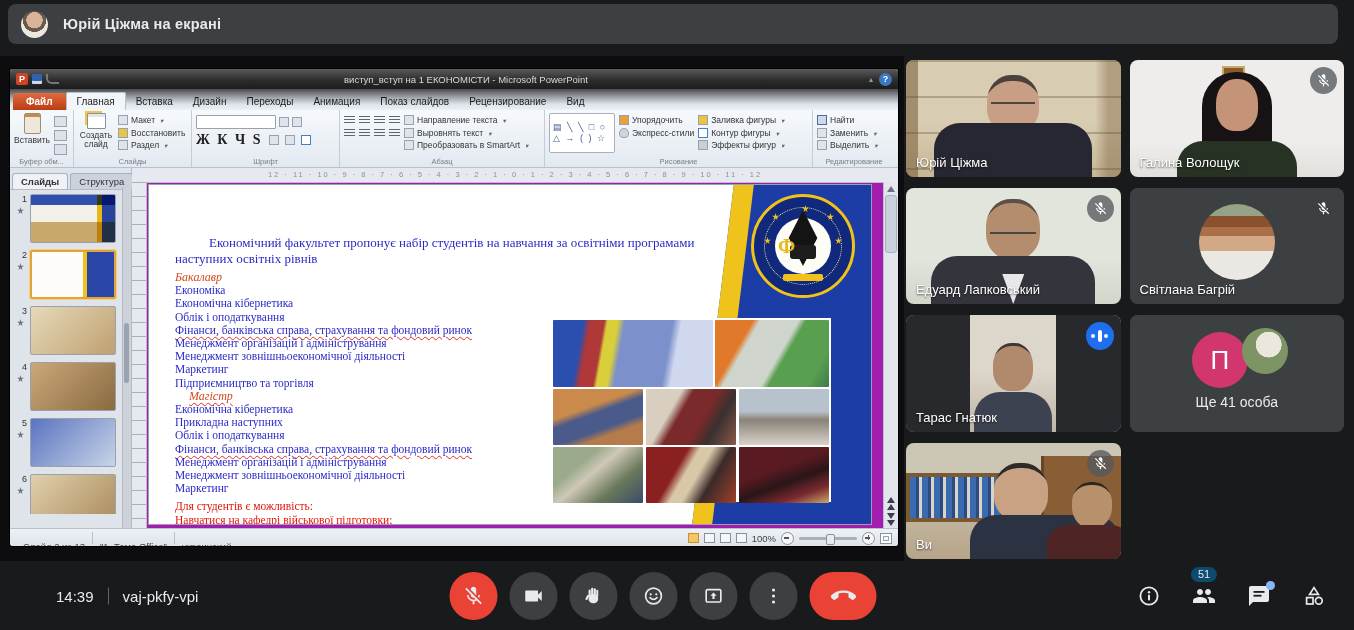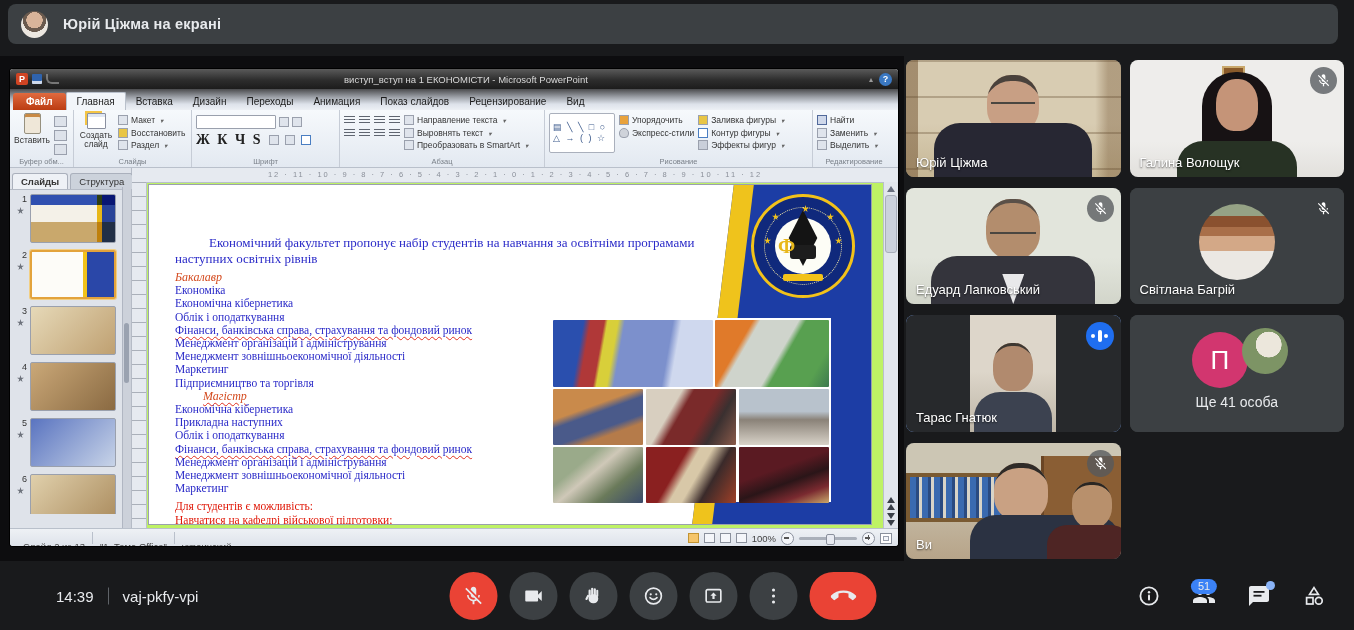--- a/index.html
+++ b/index.html
@@ -88,21 +88,21 @@
   .th1{background:linear-gradient(180deg,#3050b0 0 22%,#f4f1e8 22% 58%,#c9a86c 58% 100%),
        linear-gradient(90deg,transparent 0 78%,#f2c21a 78% 84%,#2a47a8 84%);background-blend-mode:multiply;}
   .th2{background:linear-gradient(90deg,#fdfcf8 0 62%,#f2c21a 62% 67%,#2a47a8 67%);}
   .th3{background:linear-gradient(135deg,#e6d9b8,#bfa071),repeating-linear-gradient(90deg,rgba(90,60,30,.45) 0 12px,transparent 12px 20px);}
   .th4{background:linear-gradient(135deg,#caa878,#8a6a42),repeating-linear-gradient(90deg,rgba(50,35,20,.5) 0 13px,transparent 13px 21px);}
   .th5{background:linear-gradient(135deg,#5a74c0,#c8d4e8),repeating-linear-gradient(90deg,rgba(30,40,80,.45) 0 13px,transparent 13px 21px);}
   .th6{background:linear-gradient(135deg,#e0d0ac,#ab8c5e),repeating-linear-gradient(90deg,rgba(70,50,25,.5) 0 12px,transparent 12px 20px);}
   .pscroll{position:absolute;right:0;top:19px;bottom:0;width:8px;background:#ccd1da;border-left:1px solid #b0b6c2;}
   .pscroll::after{content:"";position:absolute;left:1px;top:40%;width:5px;height:60px;background:#9aa2b0;border-radius:3px;}
 
-  .edit{position:relative;width:766px;background:#bef264;}
+  .edit{position:relative;width:766px;background:#a21caf;}
   .hruler{height:14px;background:#e6eaf0;border-bottom:1px solid #b9c0cb;color:#8a8f99;font-size:7.5px;
       text-align:center;line-height:14px;letter-spacing:2px;white-space:nowrap;overflow:hidden;}
   .vruler{position:absolute;left:0;top:14px;bottom:0;width:14px;background:#e6eaf0;border-right:1px solid #b9c0cb;
       background-image:repeating-linear-gradient(180deg,#aab0ba 0 1px,transparent 1px 14px);}
   .vscroll{position:absolute;right:0;top:14px;bottom:0;width:14px;background:#e2e6ec;border-left:1px solid #b9c0cb;}
   .tri{width:0;height:0;border-left:4px solid transparent;border-right:4px solid transparent;margin:4px auto 0;}
   .tri.up{border-bottom:6px solid #6a7villon080;border-bottom:6px solid #6a7080;}
   .tri.down{border-top:6px solid #6a7080;}
   .vthumb{width:10px;height:56px;background:#cbd1dc;border:1px solid #a8aeba;border-radius:3px;margin:3px auto;}
   .vnav{position:absolute;bottom:2px;left:0;right:0;}
@@ -123,21 +123,21 @@
   .emblem .st{position:absolute;width:7px;height:7px;background:#f2c21a;
       clip-path:polygon(50% 0,61% 38%,100% 38%,68% 60%,79% 100%,50% 75%,21% 100%,32% 60%,0 38%,39% 38%);}
   .emblem .bn{position:absolute;left:50%;bottom:14px;width:40px;height:7px;margin-left:-20px;background:#f2c21a;border-radius:2px;}
 
   .s-title{position:absolute;left:22px;top:-2px;margin:0;width:575px;font-size:39px;font-style:italic;
       font-weight:bold;color:#3a3ace;white-space:nowrap;letter-spacing:-1px;}
   .s-body{position:absolute;left:26px;top:50px;width:565px;font-weight:normal;color:#2a2ac8;
       font-size:11.5px;line-height:13.2px;}
   .s-intro{margin:0 0 4px;text-indent:34px;font-size:13px;line-height:16px;}
   .s-lbl{color:#d44a1e;font-style:italic;font-size:12px;}
-  .s-lbl.ml{margin-left:28px;}
+  .s-lbl.ml{margin-left:14px;}
   .wavy{text-decoration:underline wavy #e03020 1px;text-underline-offset:2px;}
   .s-red{color:#e01808;}
   .s-red.t{margin-top:5px;}
   .collage{position:absolute;left:402px;top:133px;width:276px;height:180px;display:grid;
       grid-template-columns:repeat(12,1fr);grid-template-rows:37% 31% 31%;gap:2.5px;background:#fff;padding:2px;}
   .collage div{border-radius:1px;}
   .c1{grid-column:span 7;background:linear-gradient(100deg,#2a4fae 0 18%,#b03838 22% 30%,#d8cf3a 32% 38%,#7c90cc 42% 70%,#cfd8ee 75%);}
   .c2{grid-column:span 5;background:linear-gradient(120deg,#e07a2a 0 25%,#cfd4cc 30% 55%,#58a050 60% 85%,#3d7a4f 100%);}
   .c3{grid-column:span 4;background:linear-gradient(160deg,#c98a4b 0 35%,#4a5a8a 45% 65%,#b57b4a 75%);}
   .c4{grid-column:span 4;background:linear-gradient(120deg,#d8cfc0 0 30%,#7a2a2a 40% 60%,#3a3030 75%,#8a5a4a 100%);}
@@ -251,22 +251,22 @@
   .bar-left .sep{width:1px;height:17px;background:#5f6368;margin:0 14px;}
   .bar-center{position:absolute;left:663px;top:50%;transform:translate(-50%,-50%);display:flex;gap:12px;align-items:center;}
   .ctl{width:48px;height:48px;border-radius:50%;background:#3c4043;display:flex;align-items:center;justify-content:center;}
   .ctl svg{width:22px;height:22px;color:#e8eaed;}
   .ctl.red{background:#ea4335;}
   .ctl.end{width:67px;border-radius:24px;}
   .ctl.end svg{width:26px;height:26px;}
   .bar-right{position:absolute;right:28px;top:50%;transform:translateY(-50%);display:flex;gap:31px;align-items:center;}
   .ric{position:relative;width:24px;height:24px;}
   .ric svg{width:24px;height:24px;color:#e8eaed;}
-  .badge{position:absolute;top:-17px;left:50%;transform:translateX(-50%);background:#3b82f6;color:#e8eaed;
-      font-size:11px;padding:1.5px 7px;border-radius:10px;font-family:"Liberation Sans",sans-serif;margin-top:12px;}
+  .badge{position:absolute;top:-17px;left:50%;transform:translateX(-50%);background:#0c4a6e;color:#e8eaed;
+      font-size:11px;padding:1.5px 7px;border-radius:10px;font-family:"Liberation Sans",sans-serif;}
   .bluedot{position:absolute;top:-3px;right:-4px;width:9px;height:9px;border-radius:50%;background:#8ab4f8;}
 </style>
 </head>
 <body>
 
 <svg width="0" height="0" style="position:absolute">
   <defs>
     <symbol id="i-micoff" viewBox="0 0 24 24">
       <path fill="currentColor" d="M19 11h-1.7c0 .74-.16 1.43-.43 2.05l1.23 1.23c.56-.98.9-2.09.9-3.28zm-4.02.17c0-.06.02-.11.02-.17V5c0-1.66-1.34-3-3-3S9 3.34 9 5v.18l5.98 5.99zM4.27 3L3 4.27l6.01 6.01V11c0 1.66 1.33 3 2.99 3 .22 0 .44-.03.65-.08l1.66 1.66c-.71.33-1.5.52-2.31.52-2.76 0-5.3-2.1-5.3-5.1H5c0 3.41 2.72 6.23 6 6.72V21h2v-3.28c.91-.13 1.77-.45 2.54-.9L19.73 21 21 19.73 4.27 3z"></path>
     </symbol>

